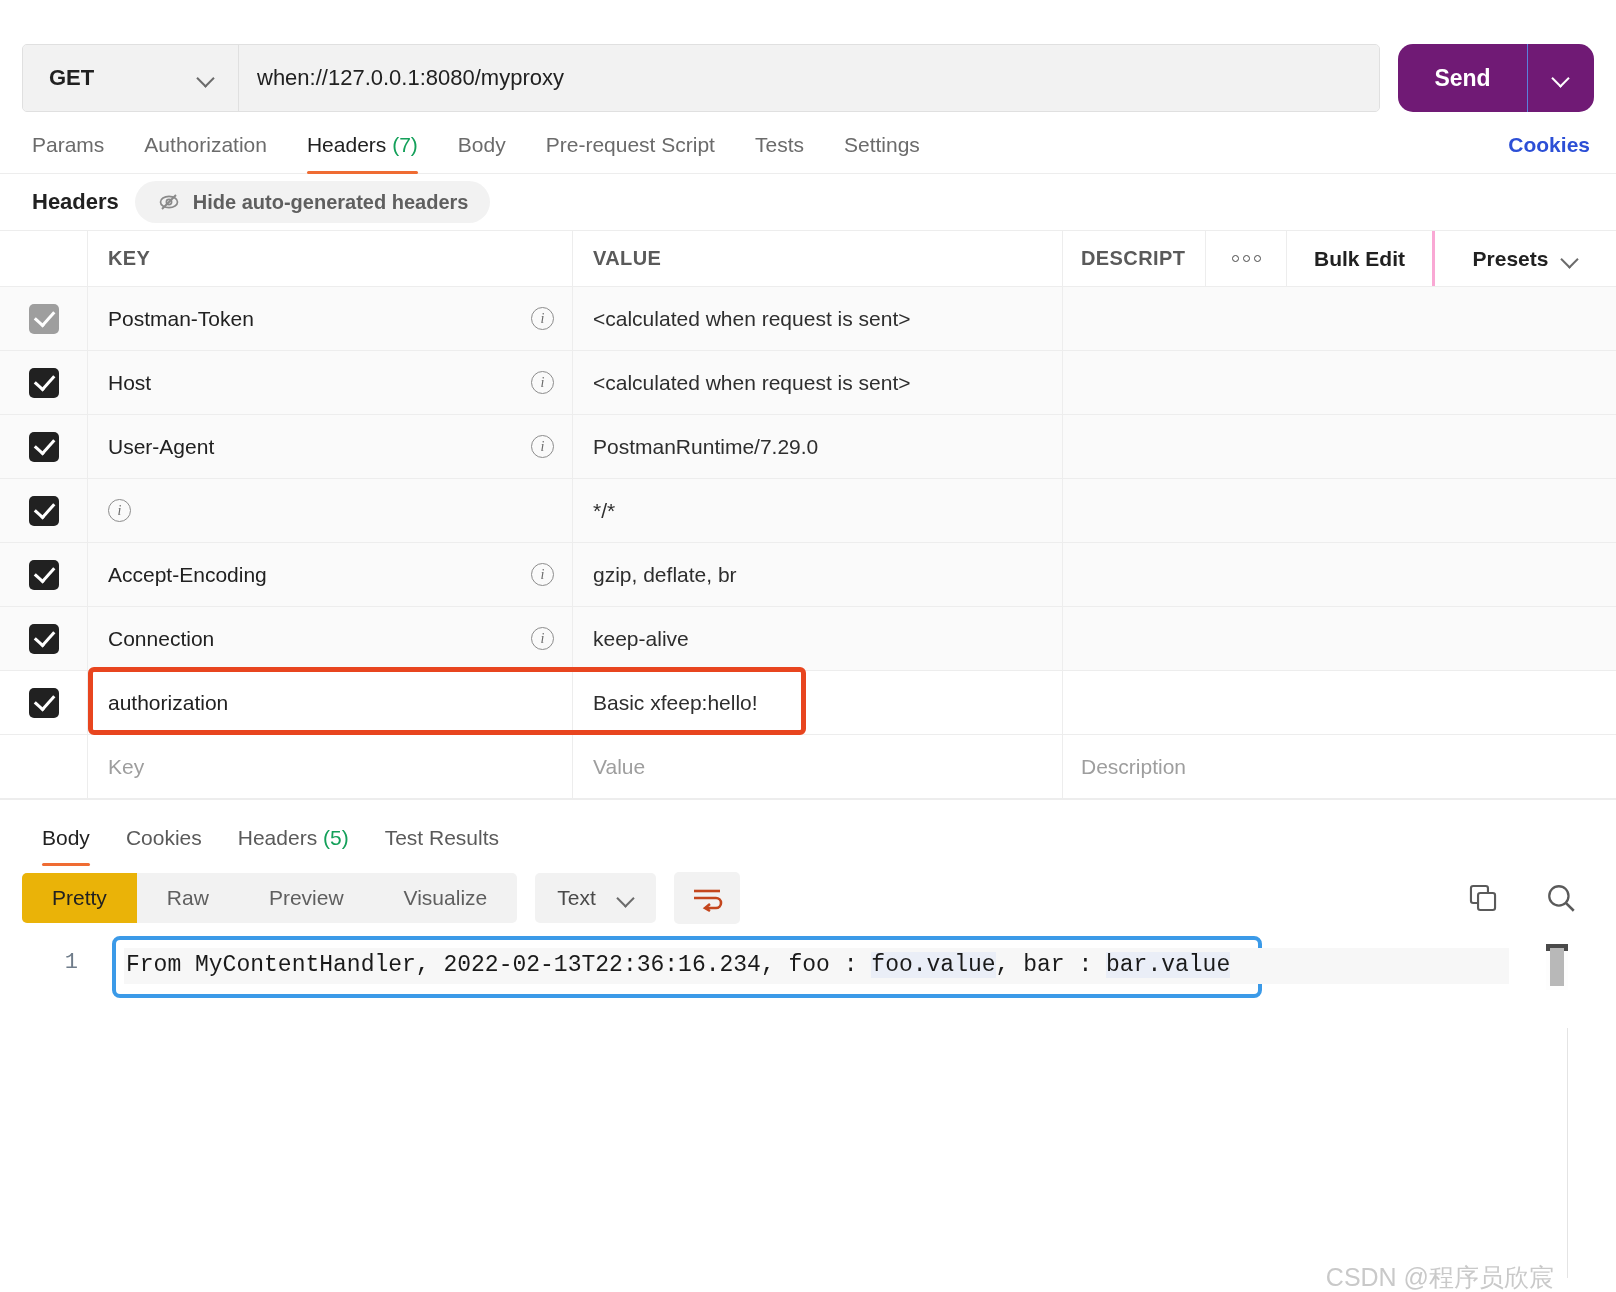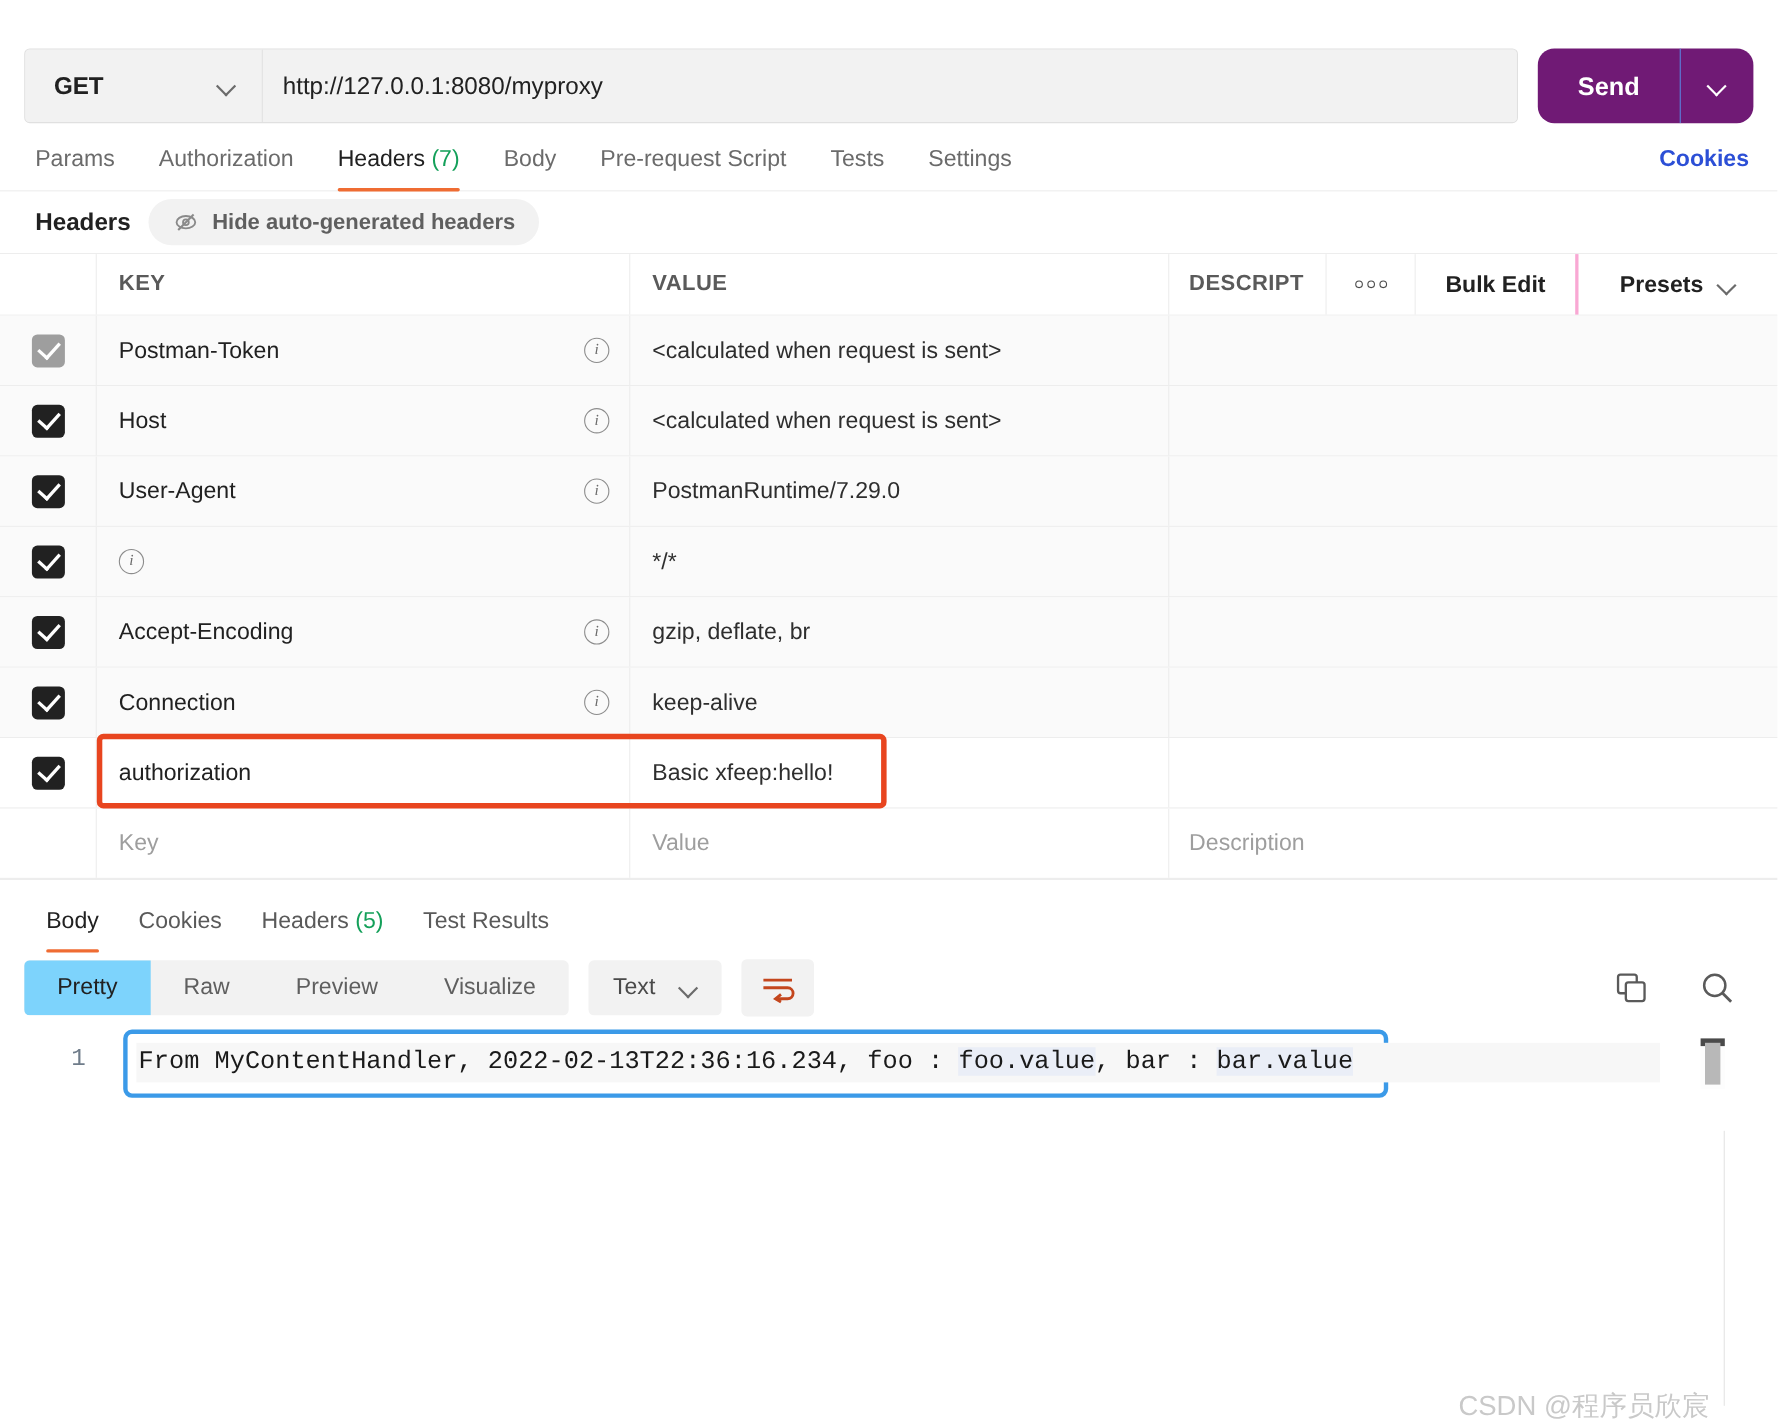--- a/index.html
+++ b/index.html
@@ -163,21 +163,21 @@
   .vdiv { width: 1px; height: 30px; background: #dcdcdc; margin: 0 16px; }
   .save-resp { font-size: 21px; color: #2c4fd6; font-weight: 700; cursor: pointer; }
   .save-caret { margin-left: 16px; }
   .save-caret .chev::before { border-color: #2c4fd6; border-width: 2.6px; }
 
   .resp-toolbar { display: flex; align-items: center; padding: 6px 22px 10px 22px; gap: 18px; }
   .seg { display: flex; background: #f2f2f2; border-radius: 5px; overflow: hidden; }
   .seg-item {
     padding: 13px 30px; font-size: 21px; color: #5f5f5f; cursor: pointer;
   }
-  .seg-item.active { background: #7dd3fc; color: #212121; }
+  .seg-item.active { background: #eab308; color: #212121; }
   .pill-sel {
     display: flex; align-items: center; gap: 22px; background: #f2f2f2;
     border-radius: 5px; padding: 13px 22px; font-size: 21px; color: #4a4a4a; cursor: pointer;
   }
   .wrap-btn {
     background: #f2f2f2; border-radius: 5px; padding: 11px 16px; cursor: pointer;
     display: flex; align-items: center;
   }
   .tb-right { margin-left: auto; display: flex; align-items: center; gap: 44px; padding-right: 16px; }
   .ico-btn { cursor: pointer; display: flex; align-items: center; }
@@ -216,21 +216,21 @@
 <body>
 
 <div class="app">
 
   <div class="urlbar">
     <div class="method-url">
       <div class="method">
         <span>GET</span>
         <span class="chev"></span>
       </div>
-      <div class="urlinput">http://127.0.0.1:8080/myproxy</div>
+      <div class="urlinput">when://127.0.0.1:8080/myproxy</div>
     </div>
     <div class="send-wrap">
       <div class="send-btn">Send</div>
       <div class="send-caret">
         <span class="chev"></span>
       </div>
     </div>
   </div>
 
   <div class="req-tabs">

